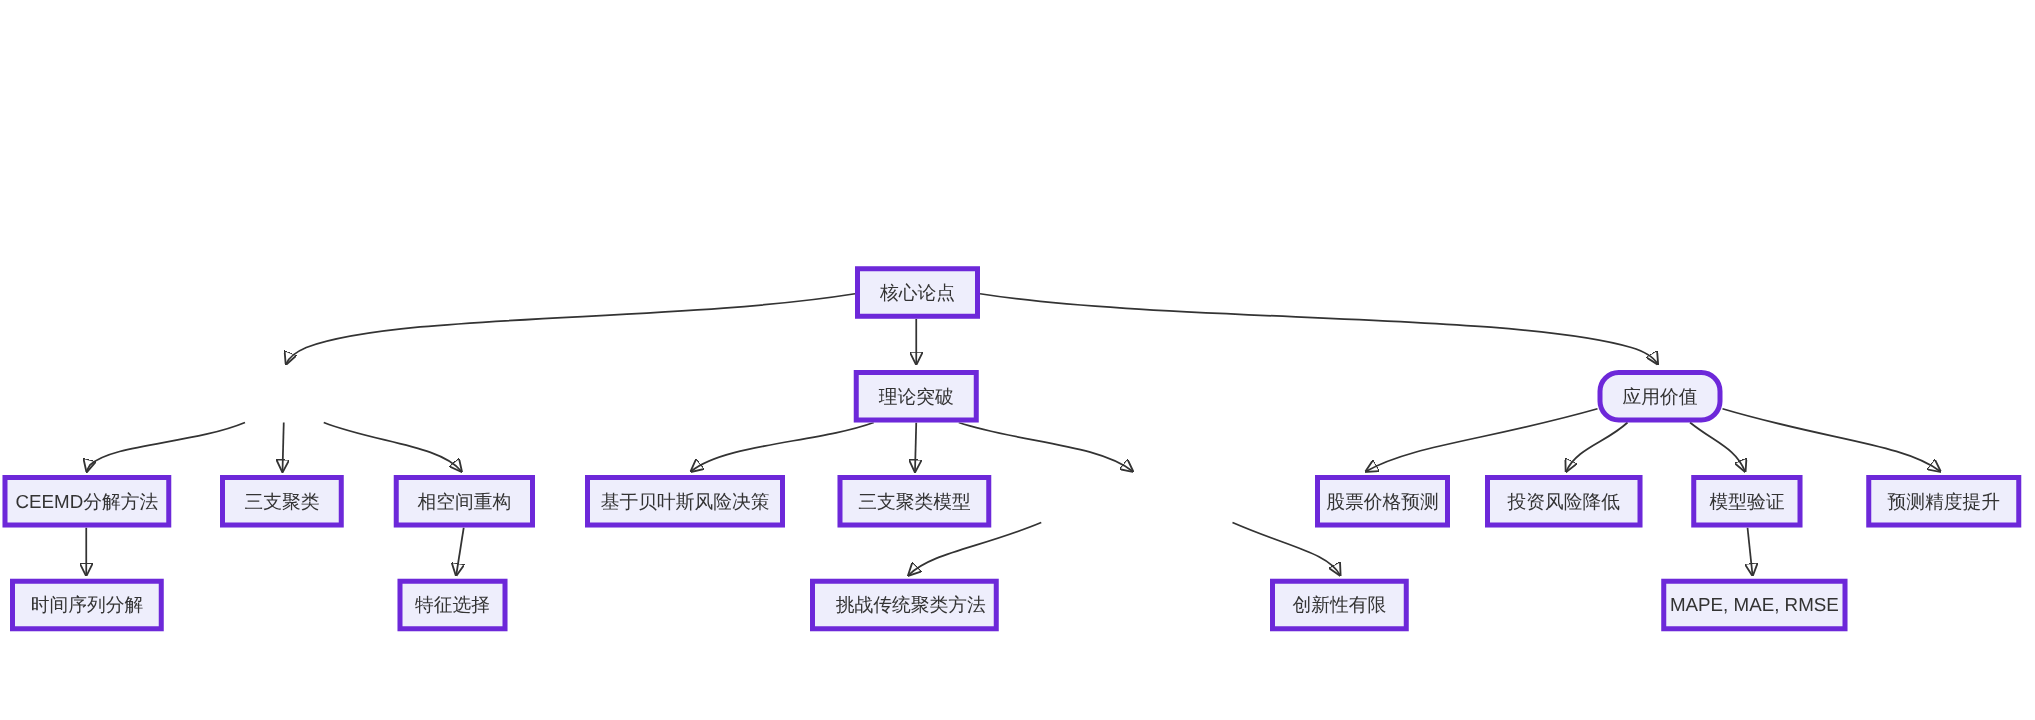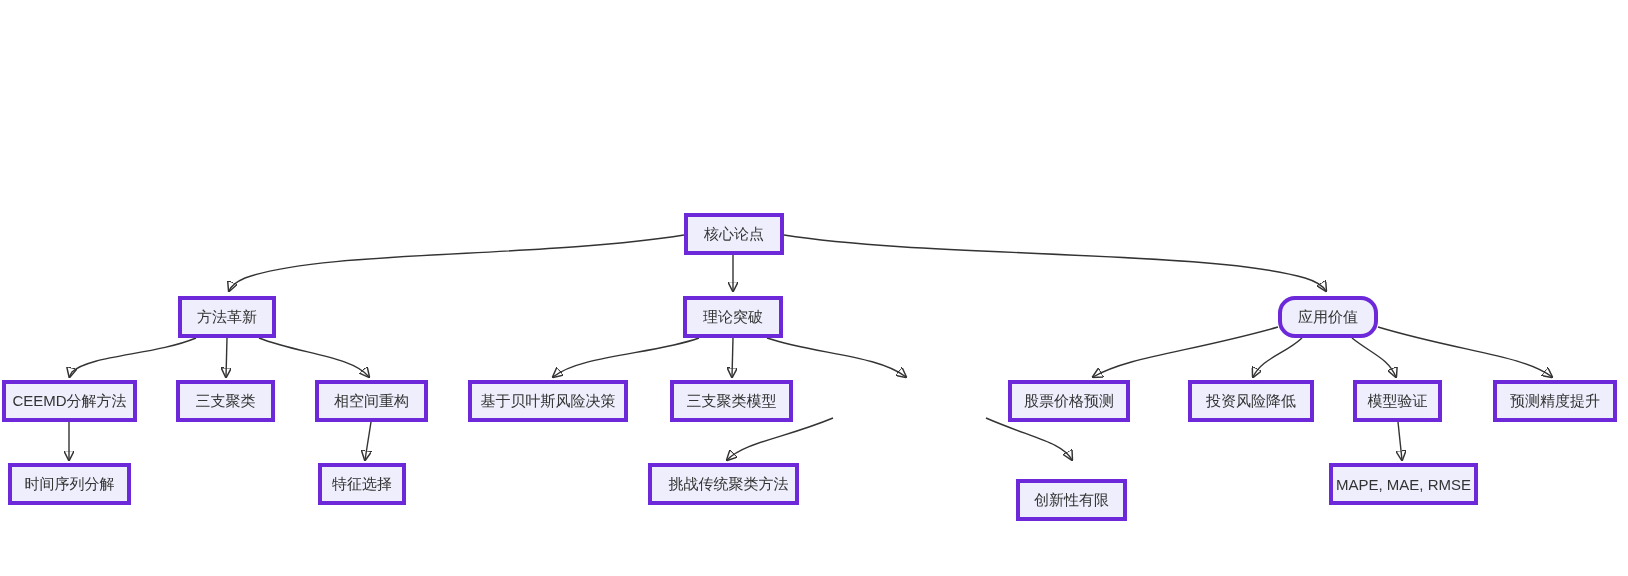--- a/index.html
+++ b/index.html
@@ -64,31 +64,30 @@
     <path d="M 1352 338 C 1372 354, 1388 358, 1396 377" marker-end="url(#arrow)"></path>
     <path d="M 1378 327 C 1462 352, 1523 355, 1552 377" marker-end="url(#arrow)"></path>
     <path d="M 69 422 L 69 460" marker-end="url(#arrow)"></path>
     <path d="M 371 422 L 365 460" marker-end="url(#arrow)"></path>
     <path d="M 833 418 C 785 438, 745 442, 727 460" marker-end="url(#arrow)"></path>
     <path d="M 986 418 C 1032 438, 1062 442, 1072 460" marker-end="url(#arrow)"></path>
     <path d="M 1398 422 L 1402 460" marker-end="url(#arrow)"></path>
   </svg>
 
   <div class="node" style="left:684px; top:213px; width:100px; height:42px;">核心论点</div>
-  <div class="node" style="left:178px; top:296px; width:98px; height:42px;">方法革新</div>
   <div class="node" style="left:683px; top:296px; width:100px; height:42px;">理论突破</div>
   <div class="node" style="left:1278px; top:296px; width:100px; height:42px;border-radius:17px;">应用价值</div>
   <div class="node" style="left:2px; top:380px; width:135px; height:42px;text-align:center;">CEEMD分解方法</div>
   <div class="node" style="left:176px; top:380px; width:99px; height:42px;">三支聚类</div>
   <div class="node" style="left:315px; top:380px; width:113px; height:42px;">相空间重构</div>
   <div class="node" style="left:468px; top:380px; width:160px; height:42px;">基于贝叶斯风险决策</div>
   <div class="node" style="left:670px; top:380px; width:123px; height:42px;">三支聚类模型</div>
-  <div class="node" style="left:1008px; top:380px; width:122px; height:42px;">股票价格预测</div>
+  <div class="node" style="left:1052px; top:380px; width:108px; height:42px;">股票价格预测</div>
   <div class="node" style="left:1188px; top:380px; width:126px; height:42px;">投资风险降低</div>
   <div class="node" style="left:1353px; top:380px; width:89px; height:42px;">模型验证</div>
   <div class="node" style="left:1493px; top:380px; width:124px; height:42px;">预测精度提升</div>
   <div class="node" style="left:8px; top:463px; width:123px; height:42px;">时间序列分解</div>
   <div class="node" style="left:318px; top:463px; width:88px; height:42px;">特征选择</div>
   <div class="node" style="left:648px; top:463px; width:151px; height:42px;padding-left:10px;">挑战传统聚类方法</div>
-  <div class="node" style="left:1016px; top:463px; width:111px; height:42px;margin-top:16px;">创新性有限</div>
+  <div class="node" style="left:1016px; top:463px; width:111px; height:42px;">创新性有限</div>
   <div class="node" style="left:1329px; top:463px; width:149px; height:42px;">MAPE, MAE, RMSE</div>
 
 </div>
 
 </body></html>

